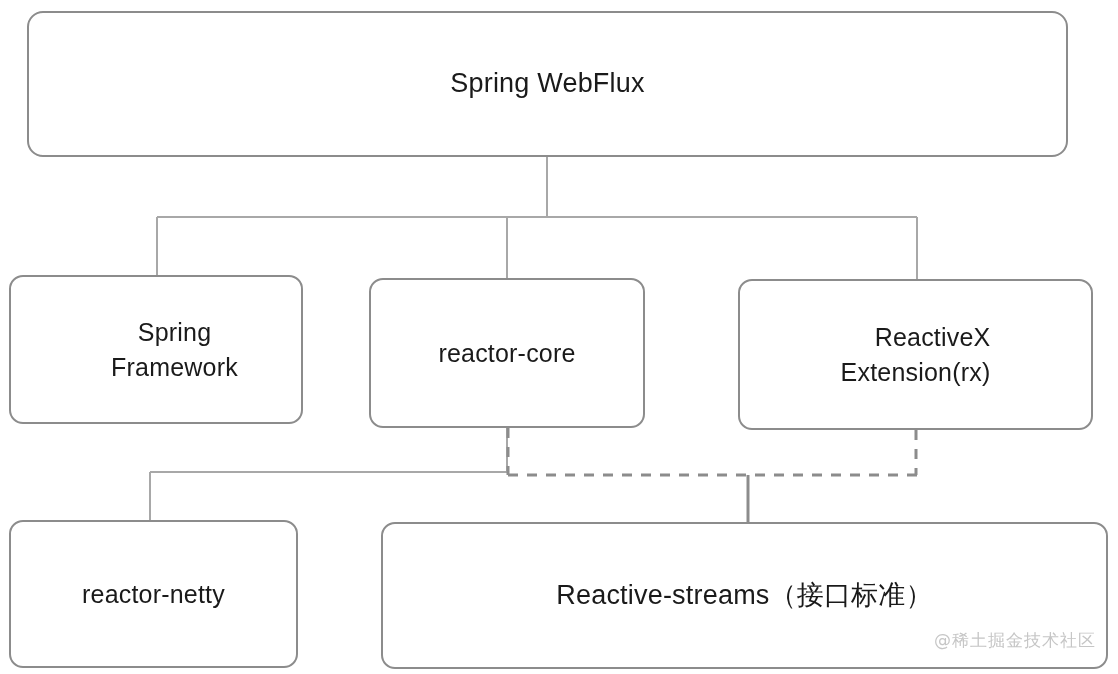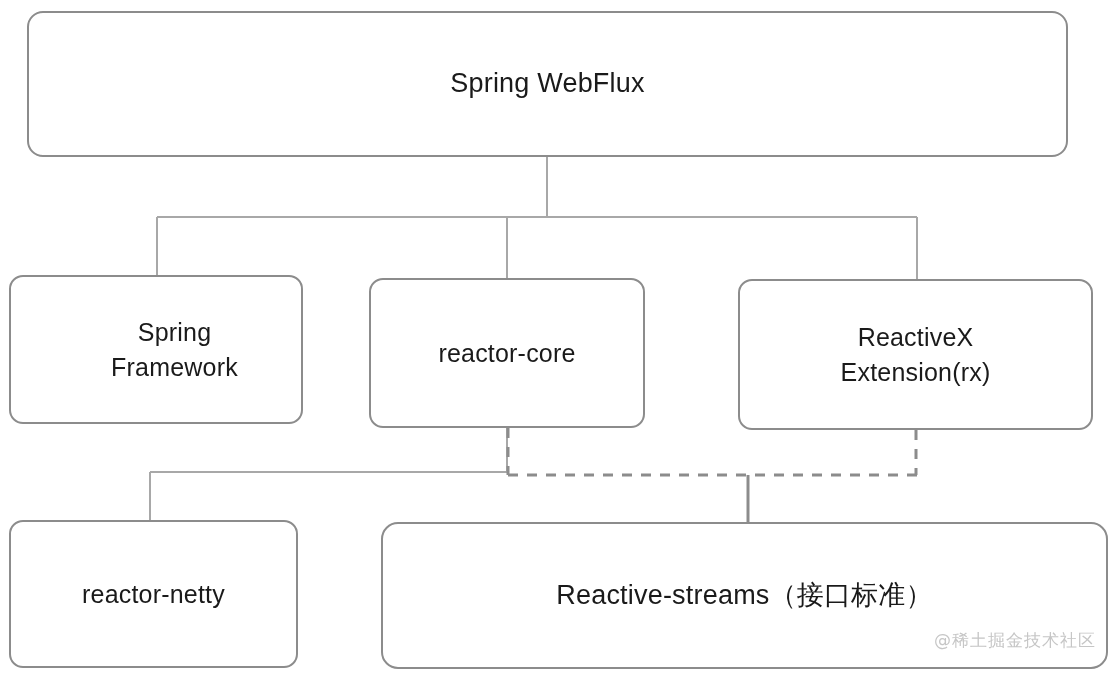--- a/index.html
+++ b/index.html
@@ -54,29 +54,29 @@
   #node-spring-framework .label { font-size: 25px; }
 
   #node-reactor-core {
     left: 369px; top: 278px; width: 276px; height: 150px;
   }
   #node-reactor-core .label { font-size: 25px; }
 
   #node-reactivex {
     left: 738px; top: 279px; width: 355px; height: 151px;
   }
-  #node-reactivex .label { font-size: 25px; }
+  #node-reactivex .label { font-size: 25px; text-align: right; }
 
   #node-reactor-netty {
     left: 9px; top: 520px; width: 289px; height: 148px;
   }
   #node-reactor-netty .label { font-size: 25px; }
 
   #node-reactive-streams {
-    left: 381px; top: 522px; width: 727px; height: 147px; border-radius: 17px;
+    left: 381px; top: 522px; width: 727px; height: 147px;
   }
   #node-reactive-streams .label { font-size: 27px; }
 
   .watermark {
     position: absolute;
     right: 22px;
     bottom: 22px;
     font-size: 17px;
     color: #c6c6c6;
     letter-spacing: 1px;

